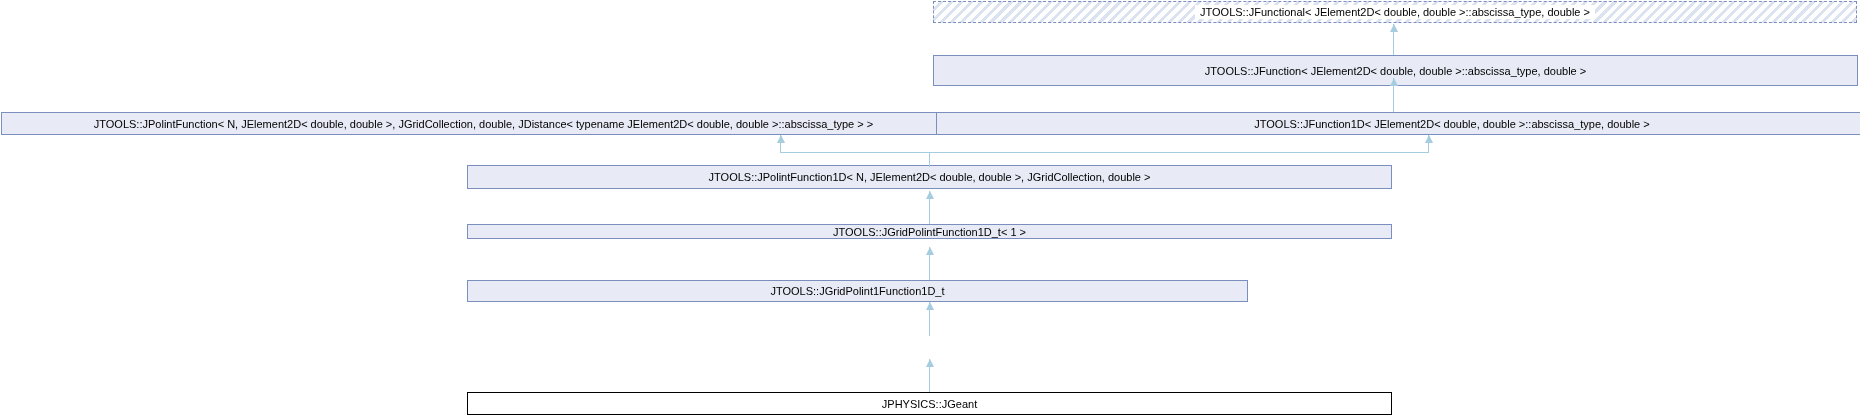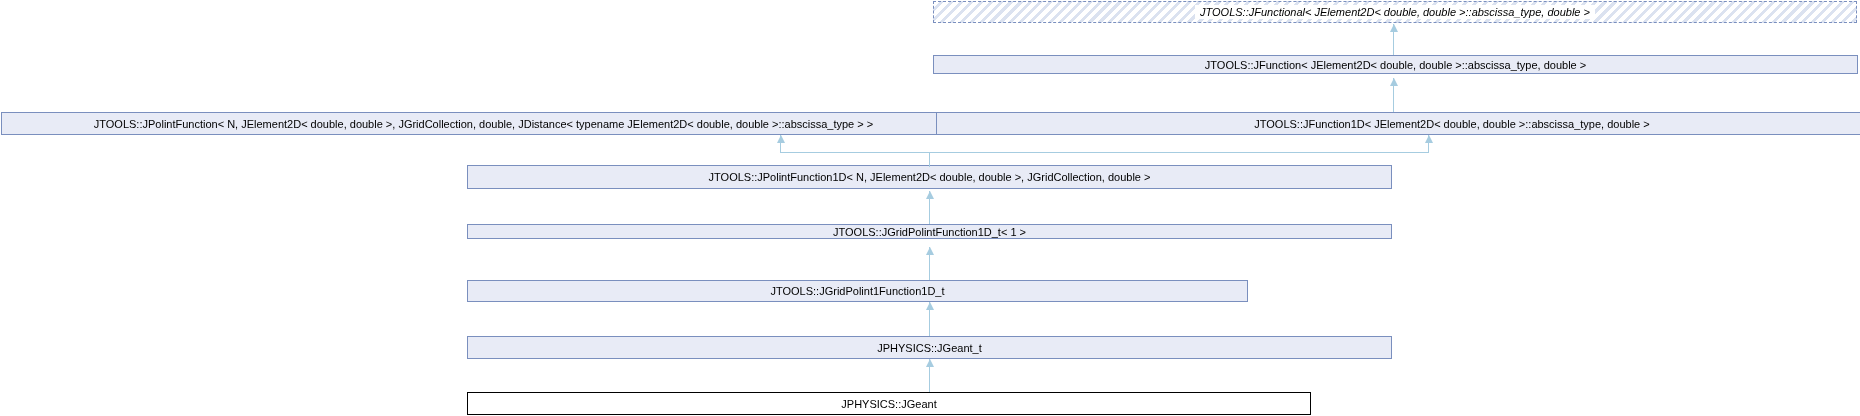--- a/index.html
+++ b/index.html
@@ -20,21 +20,20 @@
     border:1px solid #7a8fbe;
     display:flex;
     align-items:center;
     justify-content:center;
     white-space:nowrap;
   }
   .node .lbl{ white-space:nowrap; }
   .node.hatched{
     border:1px dashed #7a8fbe;
     background:repeating-linear-gradient(135deg,#ffffff 0px,#ffffff 4px,#dbe2f0 4px,#dbe2f0 7px);
-    font-style:italic;
   }
   .node.hatched .lbl{
     background:#ffffff;
     padding:1px 5px;
   }
   .node.main{
     background:#ffffff;
     border:1px solid #000000;
   }
   .vline{
@@ -57,21 +56,21 @@
 </style>
 </head>
 <body>
 
 <div id="canvas">
 
   <div class="node hatched" style="left:933px;top:1px;width:924px;height:22px">
     <span class="lbl">JTOOLS::JFunctional&lt; JElement2D&lt; double, double &gt;::abscissa_type, double &gt;</span>
   </div>
 
-  <div class="node" style="left:933px;top:55px;width:925px;height:19px">
+  <div class="node" style="left:933px;top:55px;width:925px;height:31px">
     <span class="lbl">JTOOLS::JFunction&lt; JElement2D&lt; double, double &gt;::abscissa_type, double &gt;</span>
   </div>
 
   <div class="node" style="left:1px;top:112px;width:965px;height:23px">
     <span class="lbl">JTOOLS::JPolintFunction&lt; N, JElement2D&lt; double, double &gt;, JGridCollection, double, JDistance&lt; typename JElement2D&lt; double, double &gt;::abscissa_type &gt; &gt;</span>
   </div>
 
   <div class="node" style="left:936px;top:112px;width:1032px;height:23px">
     <span class="lbl">JTOOLS::JFunction1D&lt; JElement2D&lt; double, double &gt;::abscissa_type, double &gt;</span>
   </div>
@@ -81,25 +80,22 @@
   </div>
 
   <div class="node" style="left:467px;top:224px;width:925px;height:15px">
     <span class="lbl">JTOOLS::JGridPolintFunction1D_t&lt; 1 &gt;</span>
   </div>
 
   <div class="node" style="left:467px;top:280px;width:781px;height:22px">
     <span class="lbl">JTOOLS::JGridPolint1Function1D_t</span>
   </div>
 
-  <div class="node" style="left:467px;top:336px;width:925px;height:23px">
-    <span class="lbl">JPHYSICS::JGeant_t</span>
-  </div>
 
-  <div class="node main" style="left:467px;top:392px;width:844px;height:23px">
+  <div class="node main" style="left:467px;top:392px;width:925px;height:23px">
     <span class="lbl">JPHYSICS::JGeant</span>
   </div>
 
   <div class="vline" style="left:1393px;top:24px;height:31px"></div>
   <div class="arrowhead" style="left:1390px;top:24px"></div>
 
   <div class="vline" style="left:1393px;top:78px;height:34px"></div>
   <div class="arrowhead" style="left:1390px;top:78px"></div>
 
   <div class="vline" style="left:780px;top:135px;height:18px"></div>

